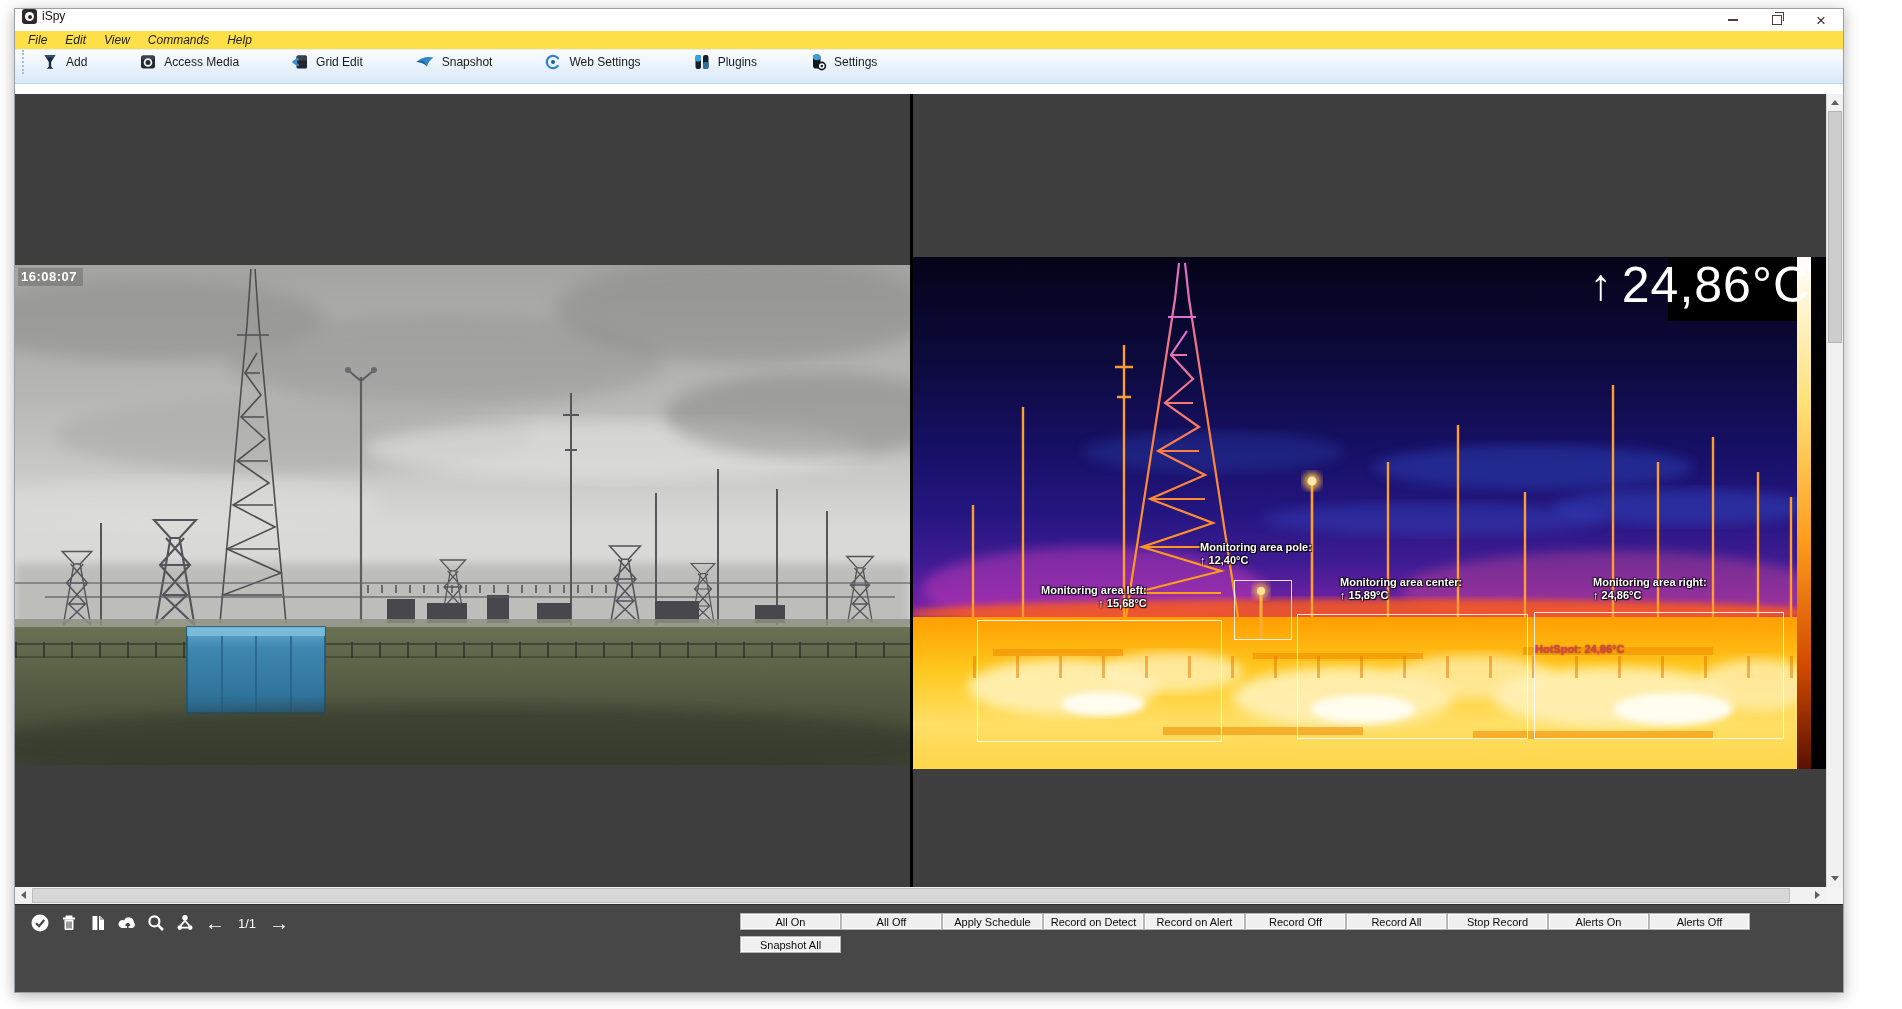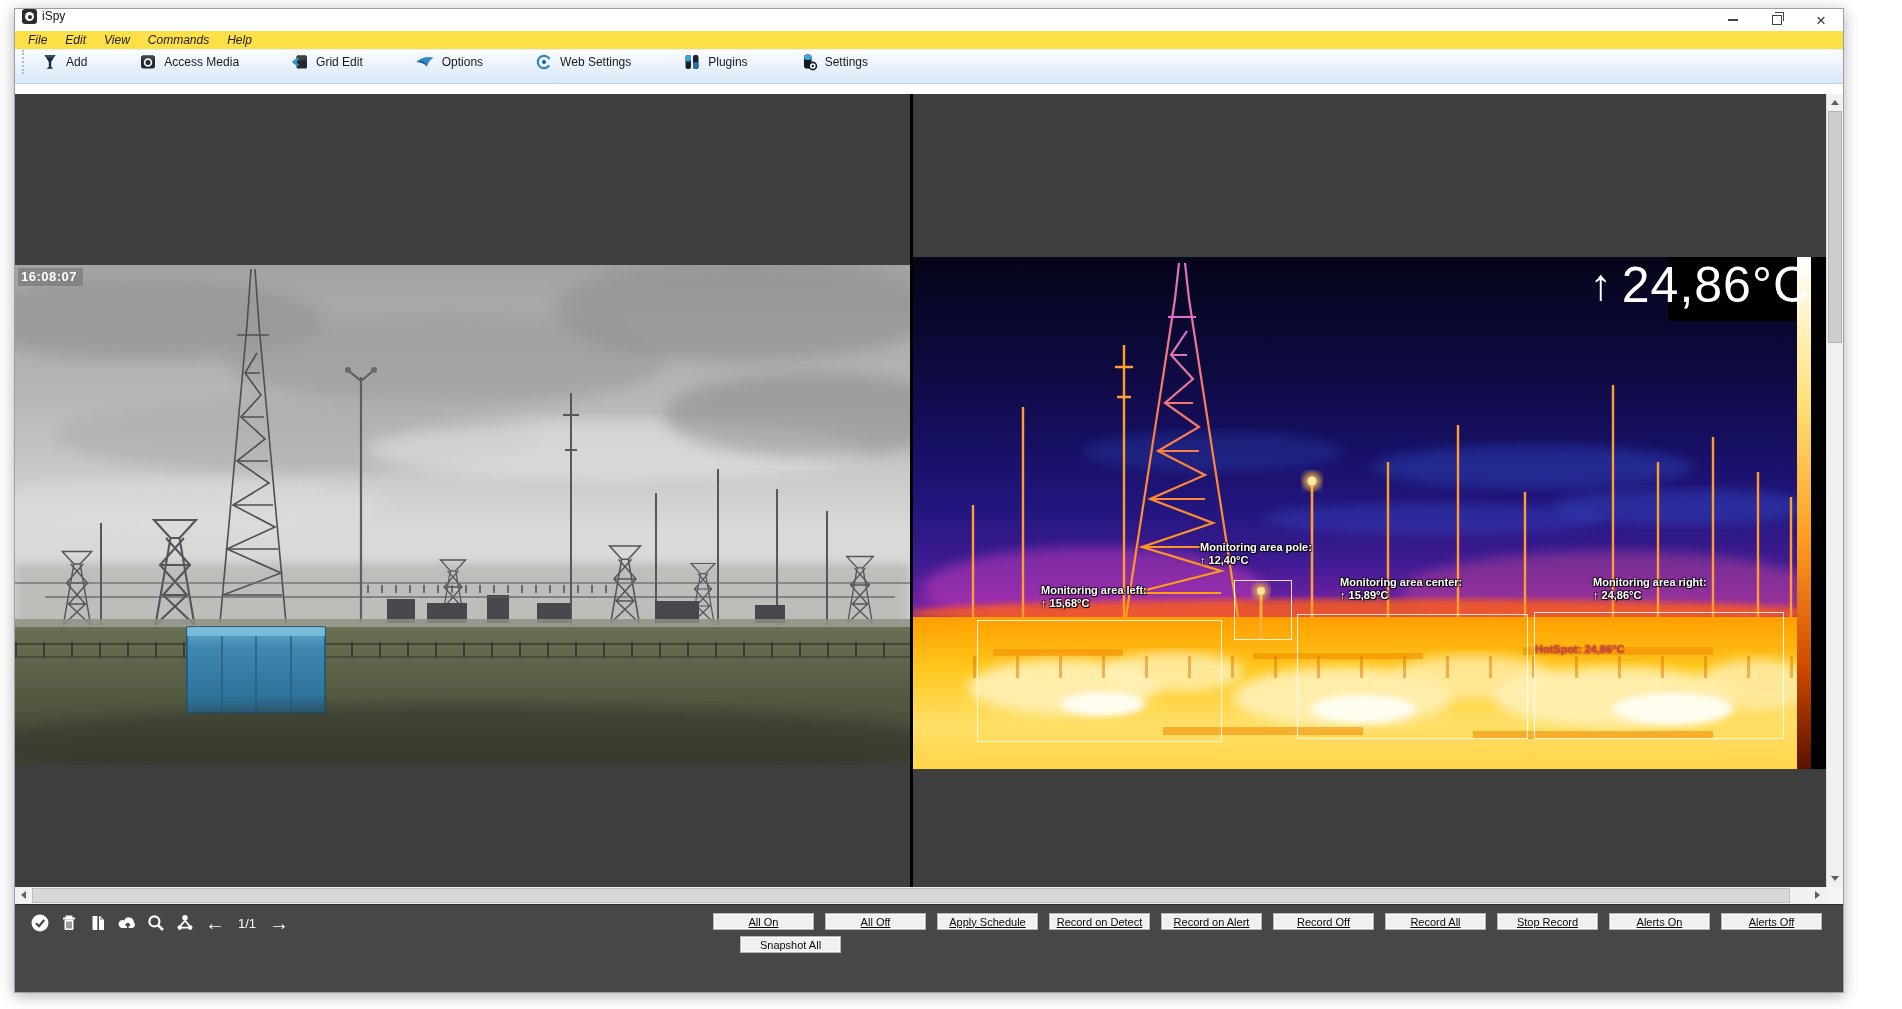--- a/index.html
+++ b/index.html
@@ -58,21 +58,21 @@
   .tri.up{border-left:4px solid transparent;border-right:4px solid transparent;border-bottom:5px solid #5f5f5f;}
   .tri.down{border-left:4px solid transparent;border-right:4px solid transparent;border-top:5px solid #5f5f5f;}
   .tri.left{border-top:4px solid transparent;border-bottom:4px solid transparent;border-right:5px solid #5f5f5f;}
   .tri.right{border-top:4px solid transparent;border-bottom:4px solid transparent;border-left:5px solid #5f5f5f;}
   
   .bottombar{flex:1;background:#474747;position:relative;border-top:1px solid #2e2e2e;}
   .bb-icons{position:absolute;left:14px;top:7px;display:flex;align-items:center;gap:7px;}
   .bb-icon{width:22px;height:22px;display:flex;align-items:center;justify-content:center;}
   .bb-arrow{color:#fff;font-size:20px;font-weight:bold;line-height:22px;padding:0 2px;}
   .bb-page{color:#fff;font-size:13px;padding:0 4px;}
-  .bb-row1{position:absolute;left:698px;top:8px;display:flex;gap:11px;text-decoration:underline;}
+  .bb-row1{position:absolute;left:725px;top:8px;display:flex;}
   .bb-row2{position:absolute;left:725px;top:31px;display:flex;}
   .cmd-btn{width:101px;height:17px;box-sizing:border-box;background:#f0f0f0;border:1px solid #b5b5b5;box-shadow:inset 0 0 0 1px #fcfcfc;font-size:11px;line-height:14px;text-align:center;color:#0a0a0a;font-family:"Liberation Sans",sans-serif;padding:0;}
 </style>
 </head>
 <body>
 
 <div class="window">
 
   <div class="titlebar">
     <span class="app-icon">
@@ -121,21 +121,21 @@
           <rect x="5.5" y="2.5" width="10.5" height="5" rx="1.5" fill="#39414b"></rect>
           <path d="M7.5 5.5 L2.5 9 L7.5 12.5" fill="none" stroke="#2f8fd4" stroke-width="2.4" stroke-linejoin="round"></path>
         </svg>
       <span>Grid Edit</span>
     </div>
     <div class="tb-item">
       <svg width="20" height="18" viewBox="0 0 20 18">
           <path d="M1.5 9 C6 4.2 13 3.2 18.5 4.6 C14.8 7.4 13.2 9.6 12 13.4 C9 10 5 9 1.5 9 Z" fill="#2f86c9"></path>
           <path d="M1.5 9 C6 6.8 9.5 7.4 12 13.4 C9 10 5 9 1.5 9 Z" fill="#1b5f9a"></path>
         </svg>
-      <span>Options</span>
+      <span>Snapshot</span>
     </div>
     <div class="tb-item">
       <svg width="18" height="18" viewBox="0 0 18 18">
           <circle cx="9" cy="9" r="6.2" fill="none" stroke="#2f86c9" stroke-width="2.2" stroke-dasharray="30 9" stroke-linecap="round" transform="rotate(40 9 9)"></circle>
           <circle cx="9" cy="9" r="2" fill="#1b5f9a"></circle>
         </svg>
       <span>Web Settings</span>
     </div>
     <div class="tb-item">
       <svg width="18" height="18" viewBox="0 0 18 18">
@@ -353,21 +353,21 @@
         <div class="big-temp">
           <span class="bt-arrow">↑</span>
           <span class="bt-value">24,86°C</span>
         </div>
 
         <div class="mon-box" style="left:64px;top:363px;width:243px;height:120px;"></div>
         <div class="mon-box" style="left:321px;top:323px;width:56px;height:58px;"></div>
         <div class="mon-box" style="left:384px;top:357px;width:229px;height:123px;"></div>
         <div class="mon-box" style="left:621px;top:355px;width:248px;height:125px;"></div>
 
-        <div class="mon-label" style="left:128px;top:327px;">
+        <div class="mon-label" style="left:128px;top:327px;text-align:right;">
           <div>Monitoring area left:</div>
           <div>↑ 15,68°C</div>
         </div>
         <div class="mon-label" style="left:287px;top:284px;">
           <div>Monitoring area pole:</div>
           <div>↑ 12,40°C</div>
         </div>
         <div class="mon-label" style="left:427px;top:319px;">
           <div>Monitoring area center:</div>
           <div>↑ 15,89°C</div>

